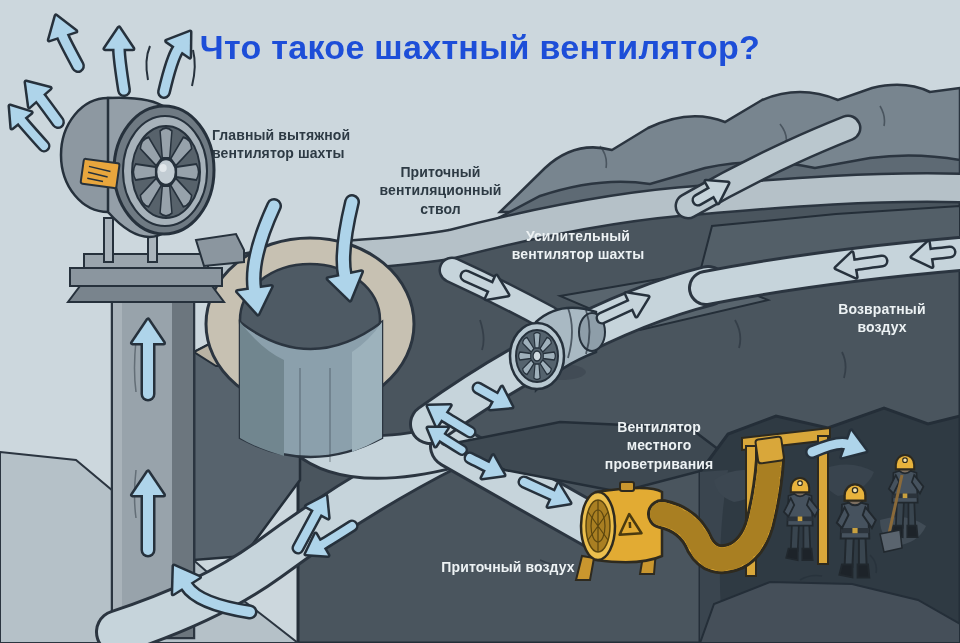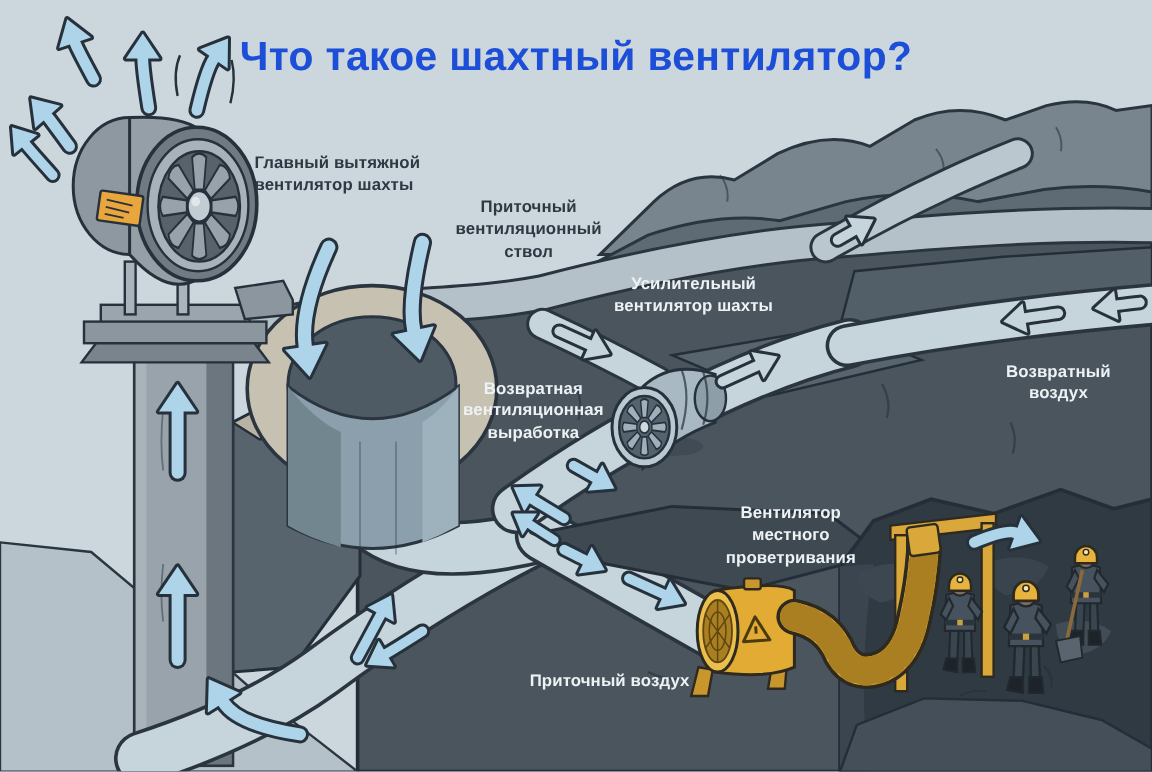--- a/index.html
+++ b/index.html
@@ -301,18 +301,17 @@
         <polygon points="928.4,242.0 912,257 932.0,266.5" fill="#26313c" stroke="#26313c" stroke-width="5" stroke-linejoin="round"></polygon>
         <path d="M950,252 Q932,254 930.2,254.3" stroke="#c6d4db" stroke-width="8" fill="none" stroke-linecap="round"></path>
         <polygon points="928.4,242.0 912,257 932.0,266.5" fill="#c6d4db"></polygon>
       </g>
 </svg>
 
 <div class="title">Что такое шахтный вентилятор?</div>
 <div class="lbl dark" style="left:212px;top:126px;width:160px;">Главный вытяжной вентилятор шахты</div>
 <div class="lbl dark ctr" style="left:368px;top:163px;width:145px;">Приточный вентиляционный ствол</div>
 <div class="lbl light ctr" style="left:508px;top:227px;width:140px;">Усилительный вентилятор шахты</div>
-<div class="lbl light ctr" style="left:372px;top:314px;width:145px;">Возвратная вентиляционная выработка</div>
 <div class="lbl light ctr" style="left:812px;top:300px;width:140px;">Возвратный воздух</div>
 <div class="lbl light ctr" style="left:588px;top:418px;width:142px;">Вентилятор местного проветривания</div>
 <div class="lbl light ctr" style="left:408px;top:558px;width:200px;">Приточный воздух</div>
 
 </div>
 
 </body></html>

